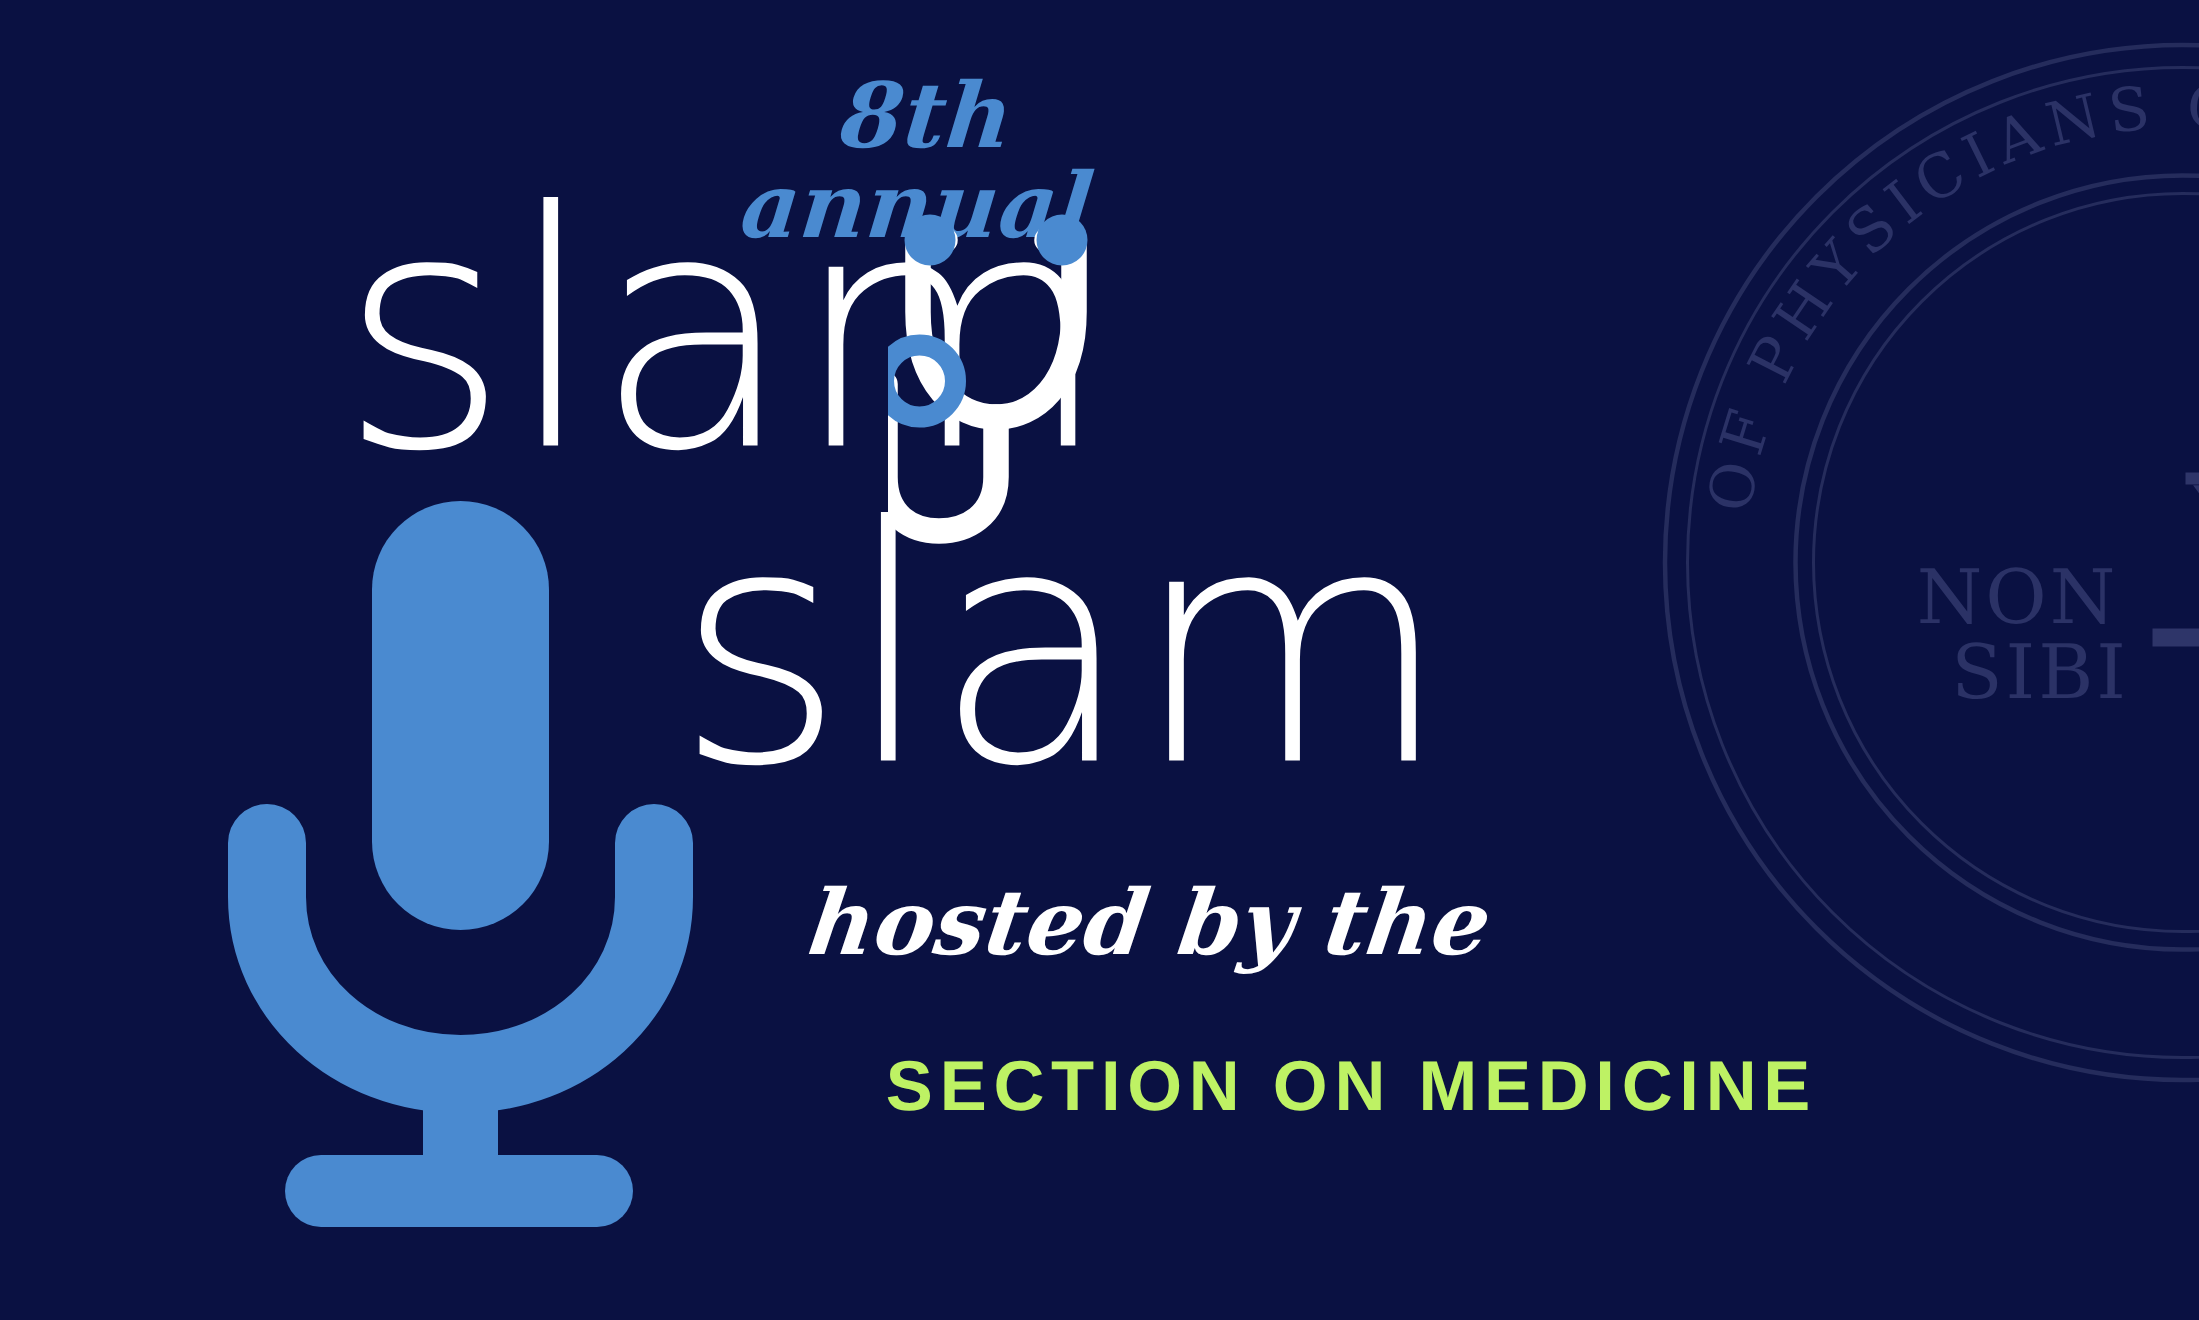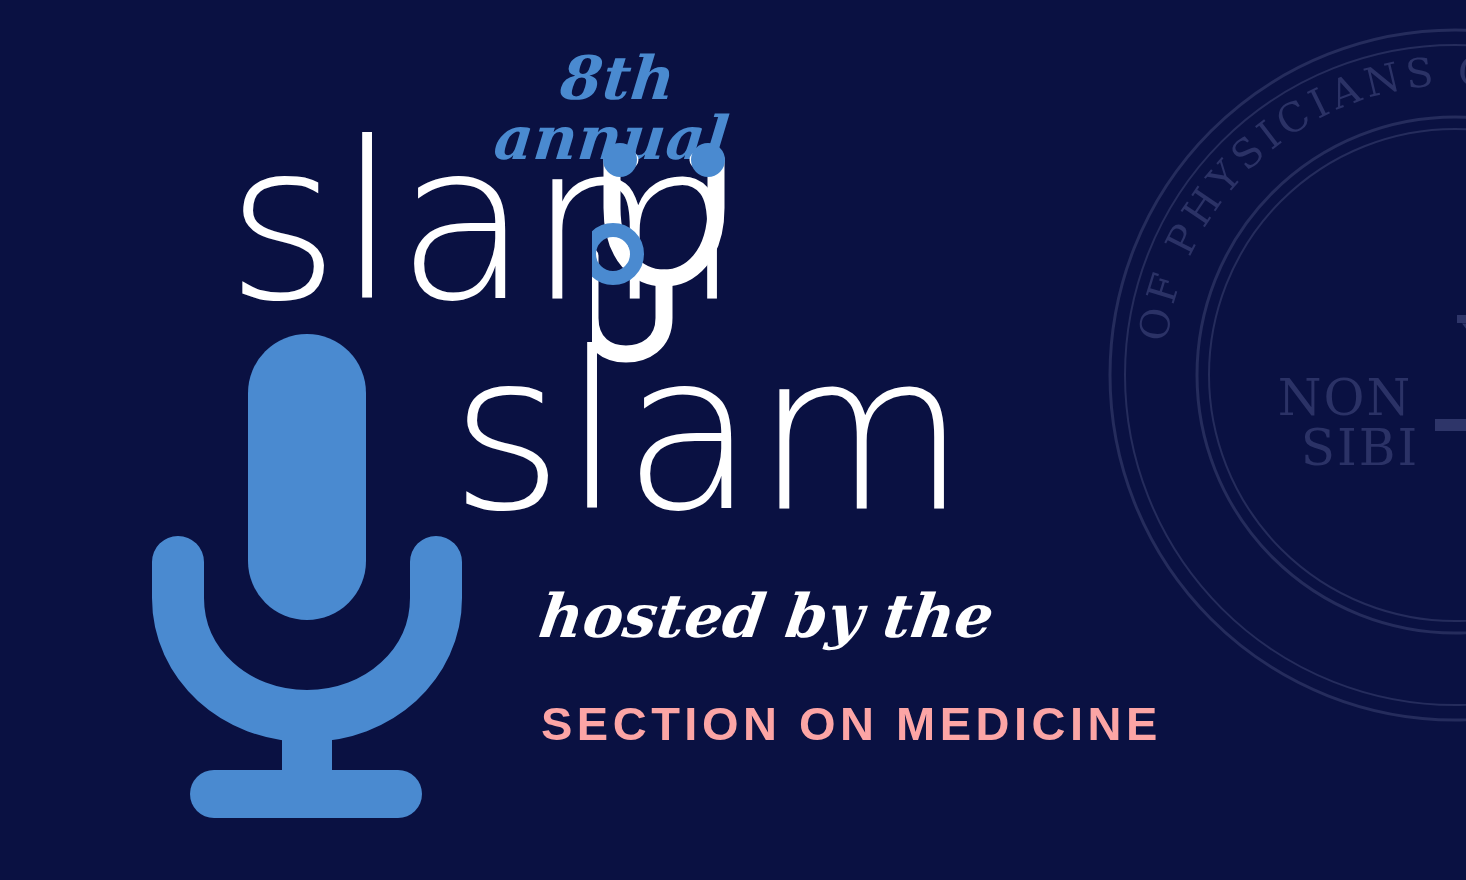--- a/index.html
+++ b/index.html
@@ -100,27 +100,28 @@
     transform: skewX(-8deg);
     line-height: 1;
   }
 
   
   #section-name {
     position: absolute;
     left: 541px;
     top: 694px;
     width: 720px;
-    color: #fca5a5;
+    color: #bef264;
     font-family: "Liberation Sans", sans-serif;
     font-weight: bold;
     font-size: 47px;
     letter-spacing: 4.5px;
     line-height: 1.28;
     text-transform: uppercase;
+    text-align: center;
   }
   #section-name .line { display: block; white-space: nowrap; }
 </style>
 </head>
 <body>
 
 <div id="poster">
 
   <div id="seal-watermark">
     <svg width="700" height="700" viewBox="0 0 700 700" xmlns="http://www.w3.org/2000/svg">

